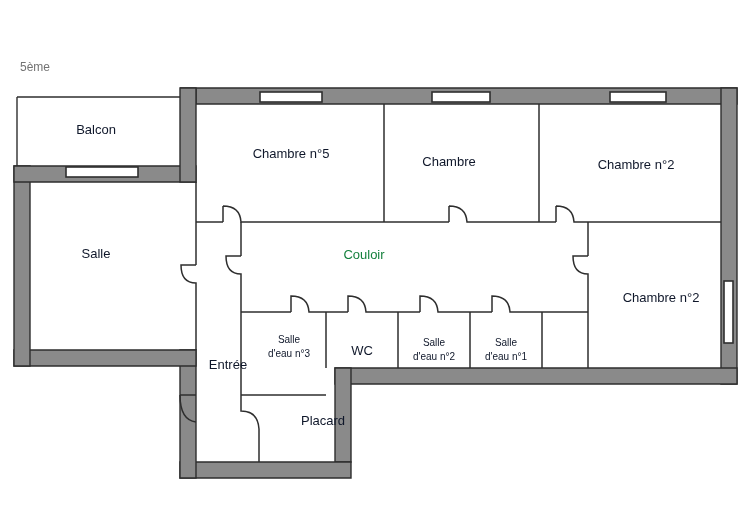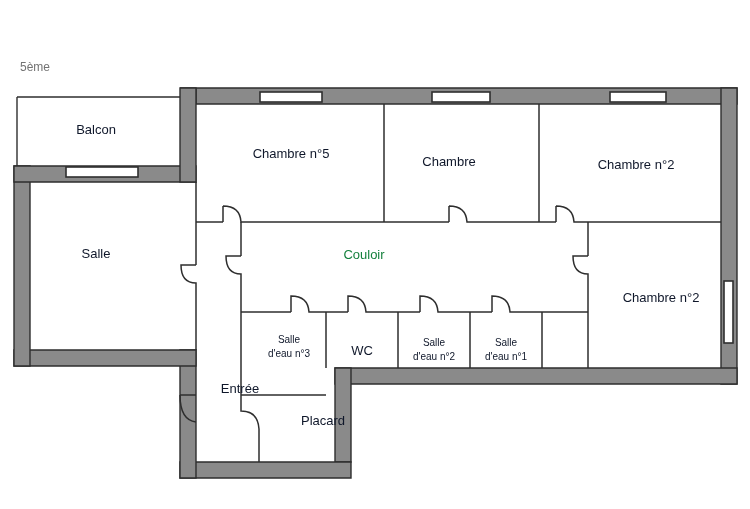--- a/index.html
+++ b/index.html
@@ -188,21 +188,21 @@
     </svg>
   </div>
 
   <div class="room-label" style="left:96px;  top:129px;">Balcon</div>
   <div class="room-label" style="left:96px;  top:253px;">Salle</div>
   <div class="room-label" style="left:291px; top:153px;">Chambre n°5</div>
   <div class="room-label" style="left:449px; top:161px;">Chambre</div>
   <div class="room-label" style="left:636px; top:164px;">Chambre n°2</div>
   <div class="room-label muted" style="left:364px; top:254px;">Couloir</div>
   <div class="room-label" style="left:661px; top:297px;">Chambre n°2</div>
-  <div class="room-label" style="left:228px; top:388px;padding-left:24px;">Entrée</div>
+  <div class="room-label" style="left:228px; top:364px;">Entrée</div>
   <div class="room-label small" style="left:289px; top:347px;">Salle
 d'eau n°3</div>
   <div class="room-label" style="left:362px; top:350px;">WC</div>
   <div class="room-label small" style="left:434px; top:350px;">Salle
 d'eau n°2</div>
   <div class="room-label small" style="left:506px; top:350px;">Salle
 d'eau n°1</div>
   <div class="room-label" style="left:289px; top:420px;margin-left:34px;">Placard</div>
 
 </div>

